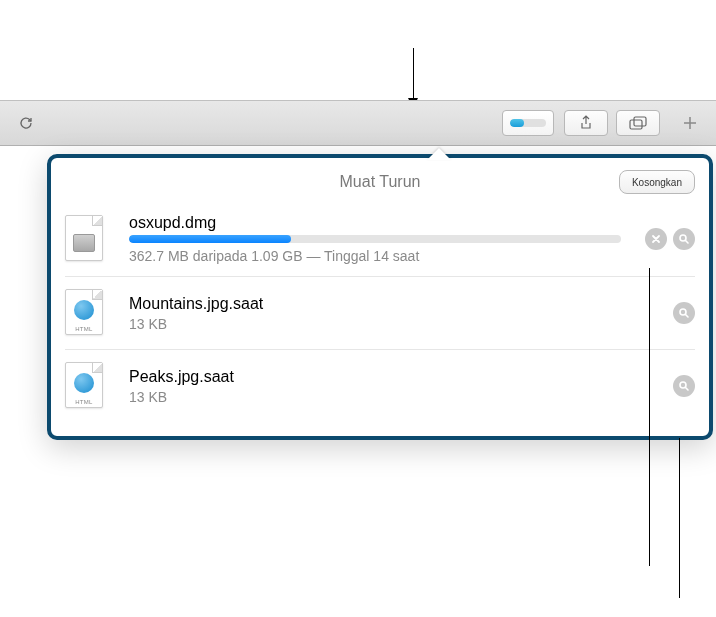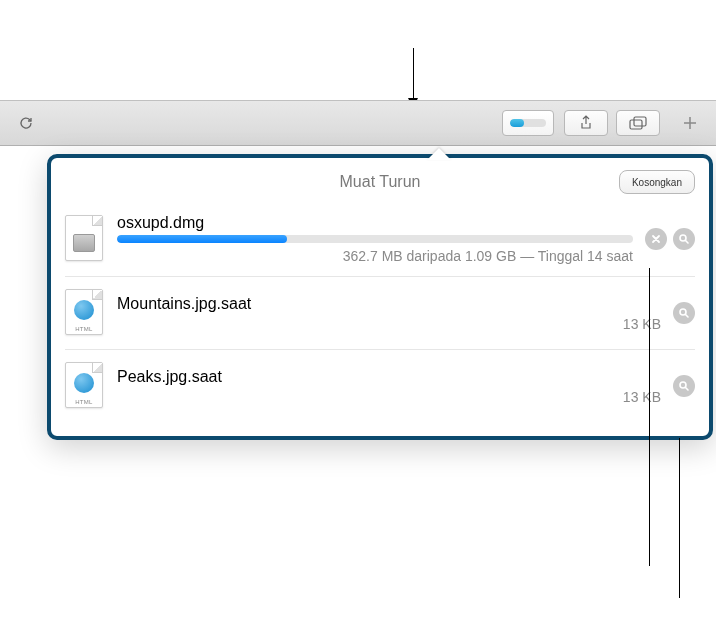--- a/index.html
+++ b/index.html
@@ -169,21 +169,21 @@
       align-items: center;
     }
     .download-list {
       padding: 0 14px 14px 14px;
     }
     .download-item {
       display: flex;
       align-items: center;
       padding: 12px 0;
       border-bottom: 1px solid #e6e6e6;
-      gap: 12px;
+      gap: 24px;
     }
     .download-item:last-child {
       border-bottom: none;
     }
     .file-icon {
       width: 40px;
       height: 48px;
       flex-shrink: 0;
       position: relative;
     }
@@ -258,21 +258,20 @@
       margin-bottom: 5px;
     }
     .progress-fill {
       height: 100%;
       background: linear-gradient(to bottom, #3aa3ff, #0a84ff);
       border-radius: 4px;
     }
     .file-status {
       font-size: 14px;
       color: #8a8a8a;
-      text-align: right;
     }
     .item-actions {
       display: flex;
       align-items: center;
       gap: 6px;
       flex-shrink: 0;
     }
     .circle-btn {
       width: 22px;
       height: 22px;

